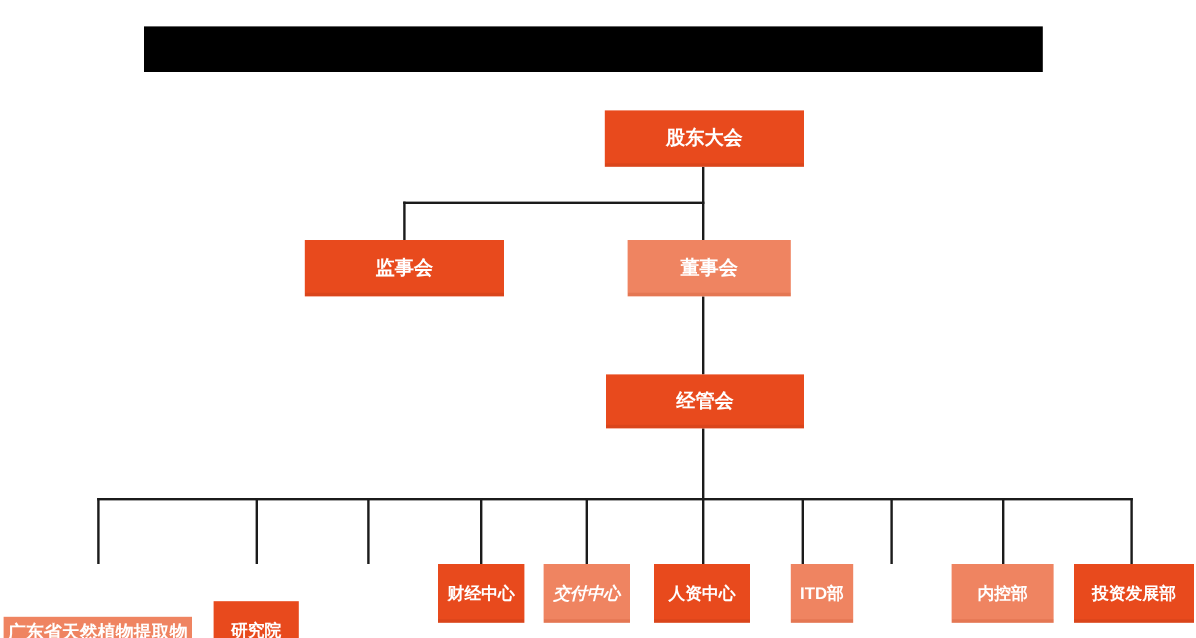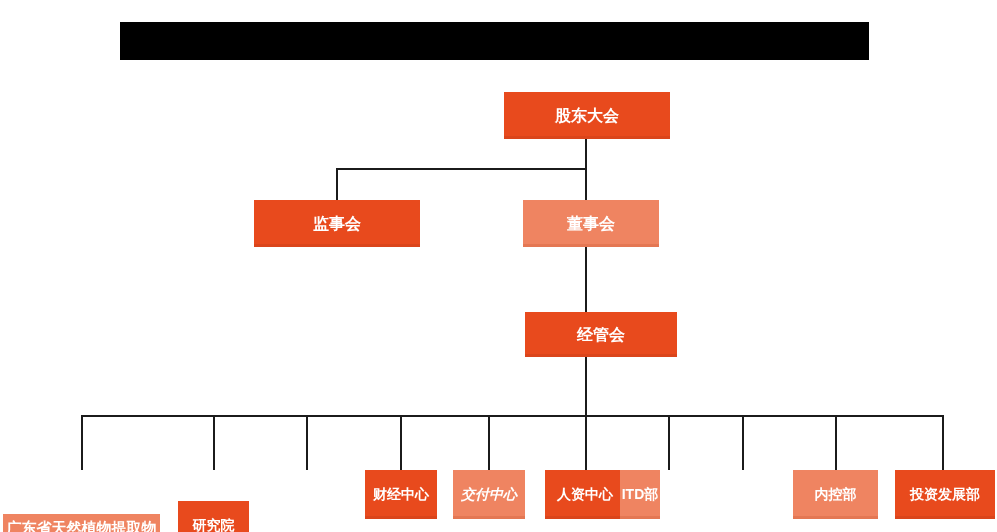--- a/index.html
+++ b/index.html
@@ -78,40 +78,40 @@
     <span>股东大会</span>
   </div>
 
   <div class="org-box dark lvl" style="left:254px; top:200px; width:166px; height:47px;">
     <span>监事会</span>
   </div>
   <div class="org-box light lvl" style="left:503px; top:200px; width:136px; height:47px;margin-left:20px;">
     <span>董事会</span>
   </div>
 
-  <div class="org-box dark lvl" style="left:505px; top:312px; width:152px; height:45px;margin-left:20px;">
+  <div class="org-box dark lvl" style="left:505px; top:312px; width:165px; height:45px;">
     <span>经管会</span>
   </div>
 
   <div class="org-box light dept long" style="left:3px; width:157px;">
     <span>广东省天然植物提取物应用工程技术研究中心</span>
   </div>
   <div class="org-box dark dept" style="left:178px; width:71px;margin-top:31px;">
     <span>研究院</span>
   </div>
   <div class="org-box dark dept" style="left:365px; width:72px;">
     <span>财经中心</span>
   </div>
   <div class="org-box light dept" style="left:453px; width:72px;font-style:italic;">
     <span>交付中心</span>
   </div>
   <div class="org-box dark dept" style="left:545px; width:80px;">
     <span>人资中心</span>
   </div>
-  <div class="org-box light dept" style="left:620px; width:40px;">
+  <div class="org-box light dept" style="left:659px; width:52px;">
     <span>ITD部</span>
   </div>
   <div class="org-box light dept" style="left:793px; width:85px;">
     <span>内控部</span>
   </div>
   <div class="org-box dark dept" style="left:895px; width:100px;">
     <span>投资发展部</span>
   </div>
 
 </div>

